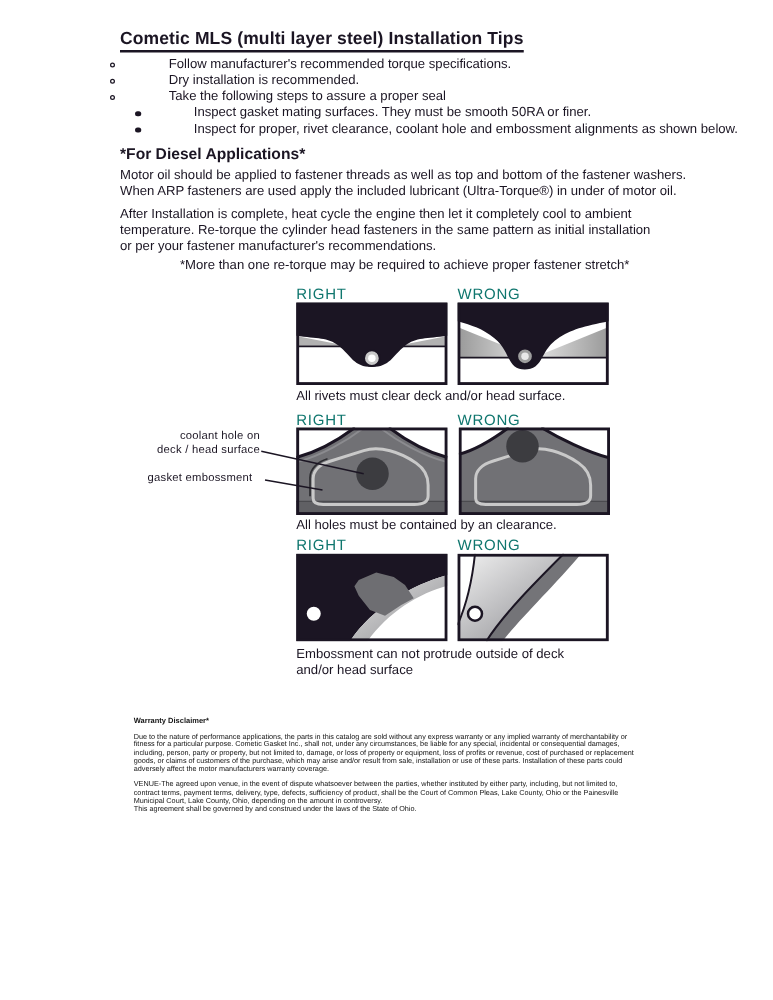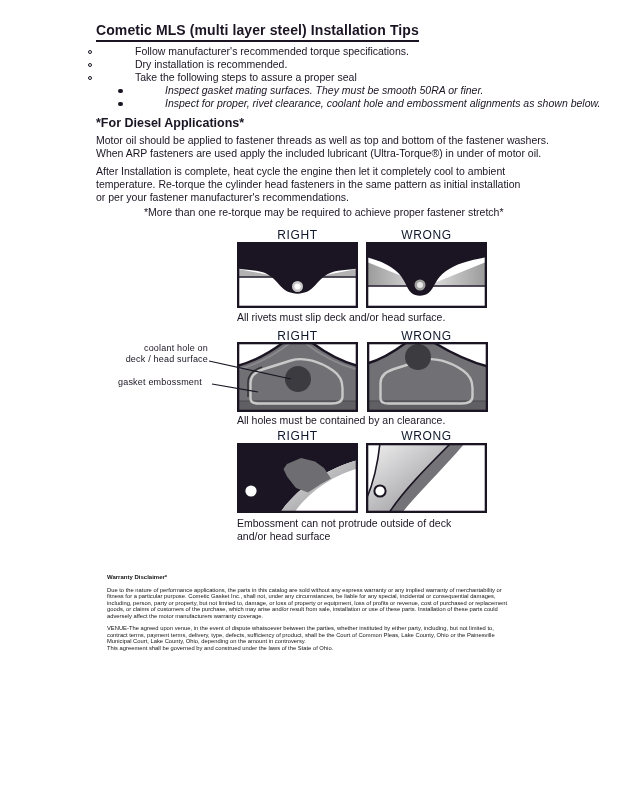--- a/index.html
+++ b/index.html
@@ -8,35 +8,35 @@
     position:relative; width:618px; height:656px; background:#ffffff;
     font-family:"Liberation Sans","DejaVu Sans",sans-serif; color:#1b1523; overflow:hidden;
   }
   .abs { position:absolute; }
   .title {
     left:96px; top:22px; font-size:14px; font-weight:bold; letter-spacing:.1px;
     border-bottom:2px solid #1b1523; padding-bottom:2px; white-space:nowrap;
   }
   .tips { left:88px; top:45px; font-size:10.5px; line-height:13px; }
   .tip-row { display:flex; align-items:flex-start; white-space:nowrap;gap:39px; }
-  .tip-row.indent { margin-left:30px;font-style:italic; }
+  .tip-row.indent { margin-left:20px; }
   .m-circle {
     width:4px; height:4px; border:1px solid #1b1523; border-radius:50%;
     display:inline-block; margin:4.5px 4px 0 0; flex:none;
   }
   .m-dot {
     width:4.5px; height:4.5px; background:#1b1523; border-radius:50%;
     display:inline-block; margin:4.5px 3.5px 0 0; flex:none;
   }
   .diesel-h { left:96px; top:116px; font-size:12.5px; font-weight:bold; }
   .body-p { left:96px; width:470px; font-size:10.5px; line-height:13px; white-space:pre-line; }
   .p1 { top:134px; }
   .p2 { top:165px; }
   .note { top:206px;margin-left:48px; }
-  .dlabel { font-size:12px; letter-spacing:.6px; width:121px; text-align:center; color:#0f172a; }
+  .dlabel { font-size:12px; letter-spacing:.6px; width:121px; text-align:left; color:#0f766e; }
   .caption { left:237px; font-size:10.5px; line-height:12.5px; white-space:pre-line; }
   .small-label { font-size:9px; line-height:11px; letter-spacing:.2px; white-space:pre-line; }
   .disclaimer { left:107px; top:574px; width:402px; font-size:5.8px; line-height:6.5px; color:#141414; }
   .disclaimer h4 { font-size:6px; margin-bottom:6px; font-weight:bold; }
   .disclaimer p { margin-bottom:6px; white-space:pre-line; }
   .pagenum { left:390px; top:756px; font-size:12.5px; color:#6d28d9; letter-spacing:.3px; }
   svg { display:block; }
 </style>
 </head>
 <body>
@@ -104,21 +104,21 @@
     <rect width="121" height="66" fill="#ffffff"></rect>
     <polygon points="1,20 59,43.5 1,43.5" fill="url(#r1wL)"></polygon>
     <polygon points="120,20 62,43.5 120,43.5" fill="url(#r1wR)"></polygon>
     <line x1="1" y1="44" x2="120" y2="44" stroke="#1b1523" stroke-width="1.4"></line>
     <path d="M0,0 H121 V15 C101,19 91,21.5 80,29 C69,36.5 68.5,46.5 62.5,51 C57.5,54.5 50,54.5 45.5,51 C40,46.5 39.5,36.5 29.5,28.5 C19.5,20.5 12,18.5 0,15 Z" fill="#1b1523"></path>
     <circle cx="54" cy="43" r="6.3" fill="#9e9e9e" stroke="#1b1523" stroke-width="1.6"></circle>
     <circle cx="54" cy="43" r="3" fill="#e8e8e8"></circle>
     <rect x="1" y="1" width="119" height="64" fill="none" stroke="#1b1523" stroke-width="2.6"></rect>
   </svg>
 
-  <div class="abs caption" style="top:311px;">All rivets must slip deck and/or head surface.</div>
+  <div class="abs caption" style="top:311px;">All rivets must clear deck and/or head surface.</div>
 
   <div class="abs dlabel" style="left:237px; top:329px;">RIGHT</div>
   <div class="abs dlabel" style="left:366px; top:329px;">WRONG</div>
 
   <div class="abs small-label" style="left:110px; top:343px; width:98px; text-align:right;">coolant hole on
 deck / head surface</div>
   <div class="abs small-label" style="left:118px; top:377px;">gasket embossment</div>
 
   <svg class="abs" style="left:237px; top:342px;" width="121" height="70" viewBox="0 0 121 70">
     <rect width="121" height="70" fill="#717175"></rect>

